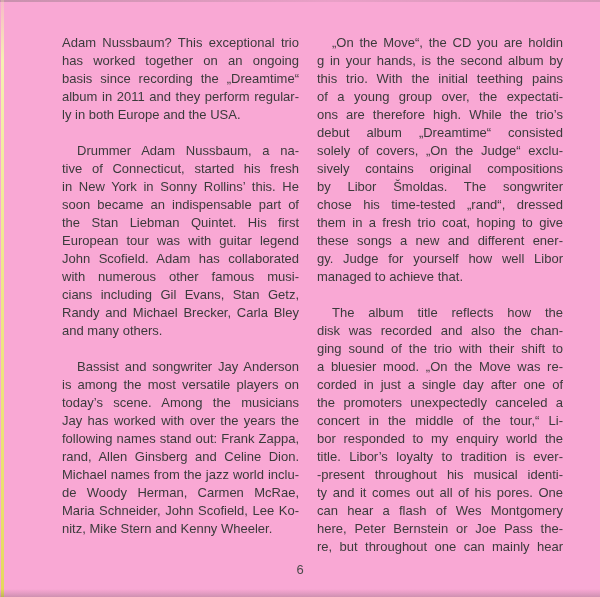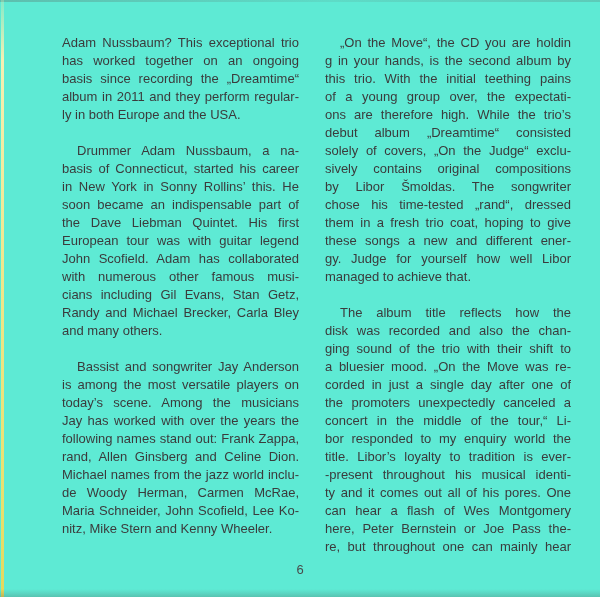--- a/index.html
+++ b/index.html
@@ -4,21 +4,21 @@
 <style>
   html, body {
     margin: 0;
     padding: 0;
     background: #ffffff;
   }
   .page {
     position: relative;
     width: 600px;
     height: 597px;
-    background: #5eead4;
+    background: #f9a8d4;
     overflow: hidden;
     font-family: "Liberation Sans", "DejaVu Sans", sans-serif;
     color: #3b3b3c;
   }
   .top-edge {
     position: absolute;
     top: 0; left: 0; right: 0;
     height: 2px;
     background: linear-gradient(to right, rgba(90,90,85,0.30), rgba(90,90,85,0.10) 55%, rgba(90,90,85,0.22));
   }
@@ -37,21 +37,21 @@
     position: absolute;
     left: 0; right: 0; bottom: 0;
     height: 8px;
     background: linear-gradient(to bottom, rgba(70,70,64,0) 0%, rgba(70,70,64,0.10) 45%, rgba(70,70,64,0.24) 100%);
   }
   .col {
     position: absolute;
     top: 34px;
   }
   .col-left  { left: 62px;  width: 237px; }
-  .col-right { left: 325px; width: 246px; }
+  .col-right { left: 317px; width: 246px; }
   .para { margin: 0 0 18px 0; }
   .para:last-child { margin-bottom: 16px; }
   .line {
     height: 18px;
     line-height: 18px;
     font-size: 13px;
     text-align: justify;
     text-align-last: justify;
     overflow: hidden;
     white-space: normal;
@@ -80,24 +80,24 @@
   <div class="col col-left">
       <div class="para">
         <div class="line">Adam Nussbaum? This exceptional trio</div>
         <div class="line">has worked together on an ongoing</div>
         <div class="line">basis since recording the „Dreamtime“</div>
         <div class="line">album in 2011 and they perform regular-</div>
         <div class="line">ly in both Europe and the USA.</div>
       </div>
       <div class="para indented">
         <div class="line">Drummer Adam Nussbaum, a na-</div>
-        <div class="line">basis of Connecticut, started his career</div>
+        <div class="line">tive of Connecticut, started his fresh</div>
         <div class="line">in New York in Sonny Rollins’ this. He</div>
         <div class="line">soon became an indispensable part of</div>
-        <div class="line">the Dave Liebman Quintet. His first</div>
+        <div class="line">the Stan Liebman Quintet. His first</div>
         <div class="line">European tour was with guitar legend</div>
         <div class="line">John Scofield. Adam has collaborated</div>
         <div class="line">with numerous other famous musi-</div>
         <div class="line">cians including Gil Evans, Stan Getz,</div>
         <div class="line">Randy and Michael Brecker, Carla Bley</div>
         <div class="line">and many others.</div>
       </div>
       <div class="para indented">
         <div class="line">Bassist and songwriter Jay Anderson</div>
         <div class="line">is among the most versatile players on</div>

